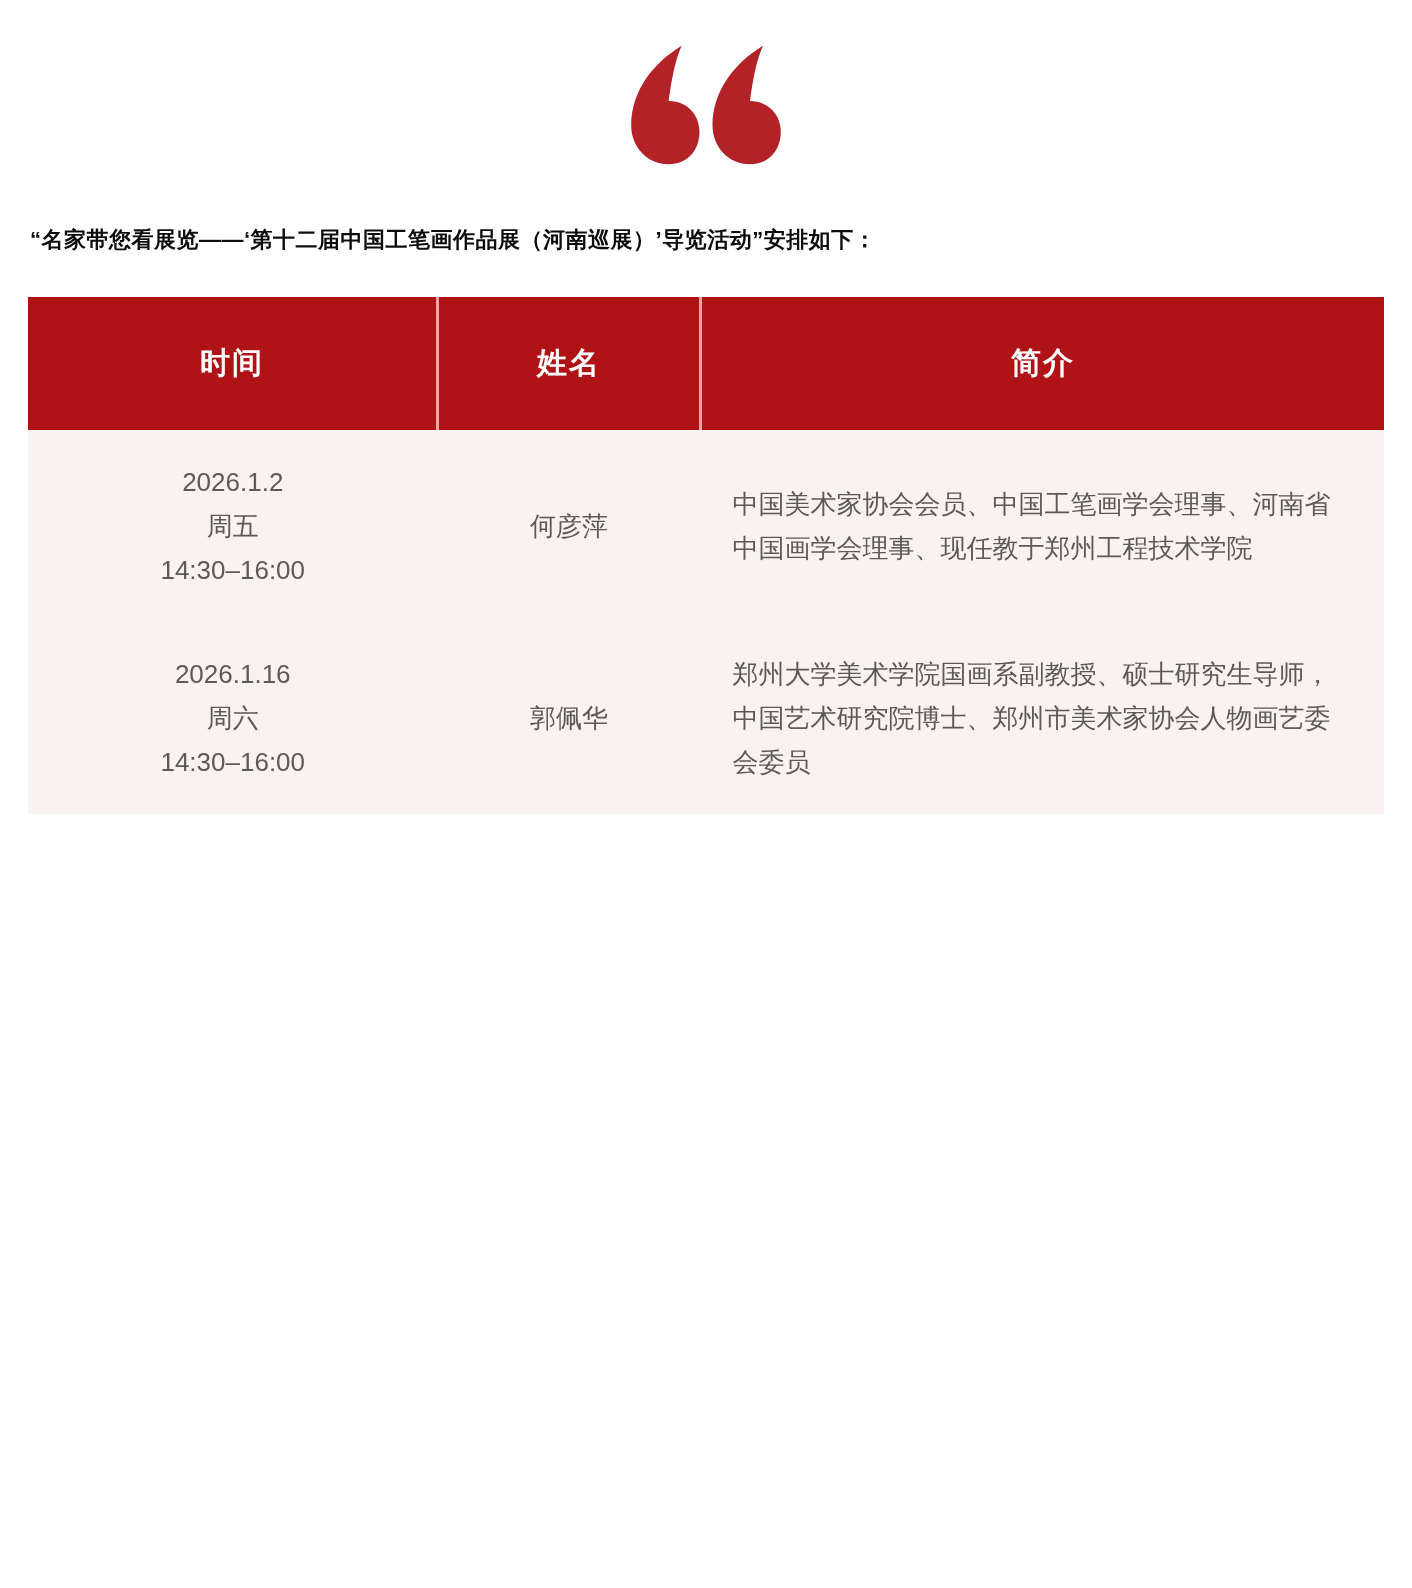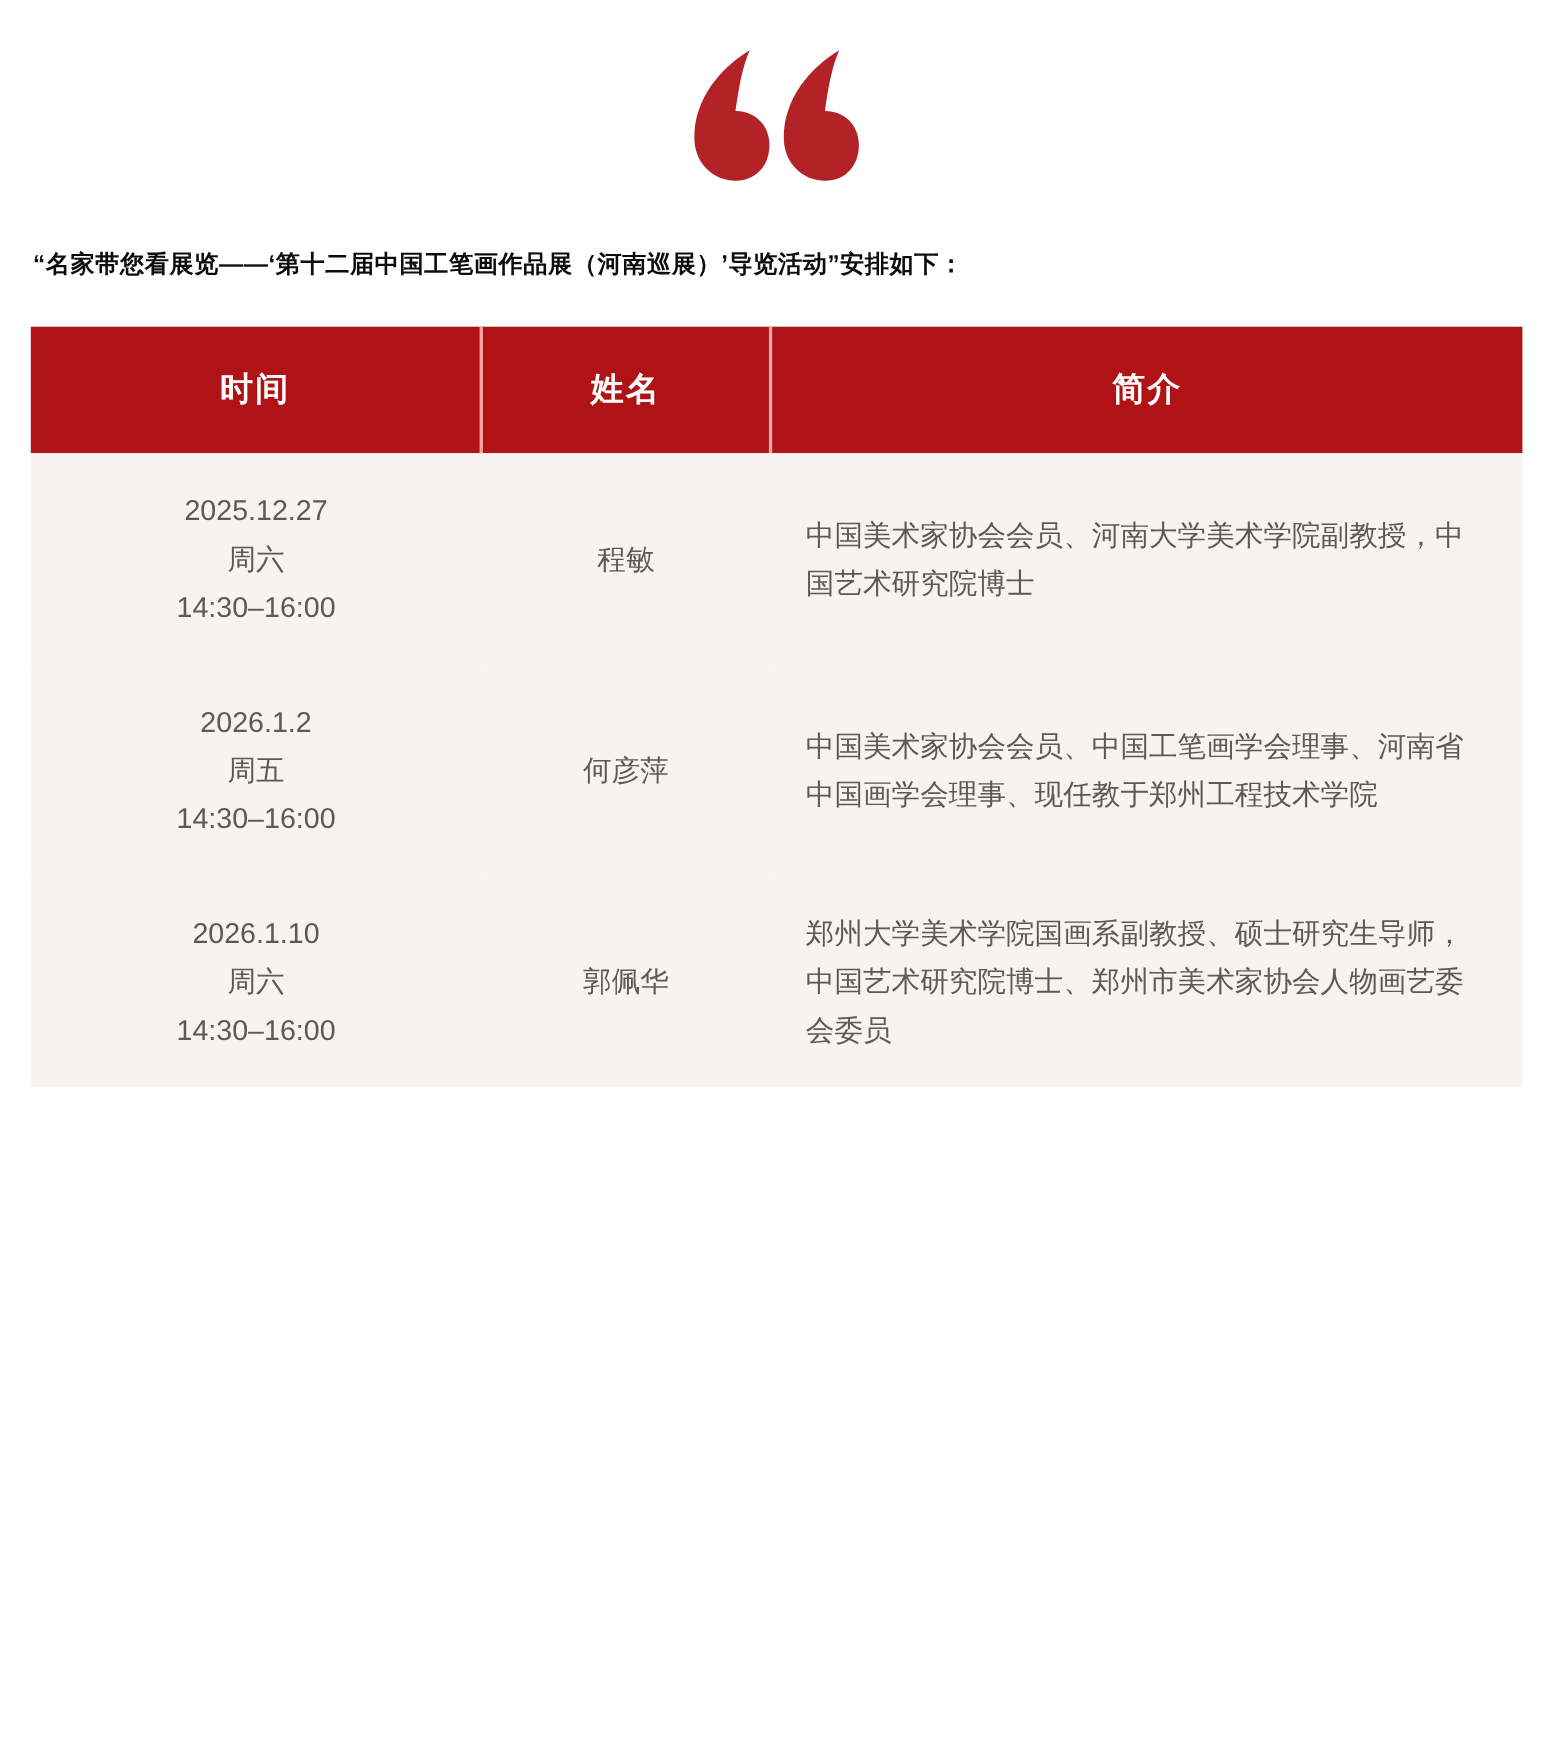--- a/index.html
+++ b/index.html
@@ -44,21 +44,21 @@
     table-layout:fixed;
   }
   table.schedule col.c-time{width:30.2%;}
   table.schedule col.c-name{width:19.4%;}
   table.schedule col.c-bio{width:50.4%;}
   table.schedule thead th{
     background:var(--accent-red,#af1316);
     color:#ffffff;
     font-size:30px;
     font-weight:700;
-    height:115px;
+    height:133px;
     text-align:center;
     vertical-align:middle;
     letter-spacing:2px;
   }
   table.schedule thead th + th{
     border-left:3px solid #fca5a5;
   }
   table.schedule tbody{
     background:var(--body-bg,#f9f2f1);
   }
@@ -102,39 +102,30 @@
     <thead>
       <tr>
         <th>时间</th>
         <th>姓名</th>
         <th>简介</th>
       </tr>
     </thead>
     <tbody>
       <tr>
         <td class="cell-time">
-          <span class="t-line">2025.12.27</span>
-          <span class="t-line">周六</span>
-          <span class="t-line">14:30–16:00</span>
-        </td>
-        <td class="cell-name">程敏</td>
-        <td class="cell-bio">中国美术家协会会员、河南大学美术学院副教授，中国艺术研究院博士</td>
-      </tr>
-      <tr>
-        <td class="cell-time">
           <span class="t-line">2026.1.2</span>
           <span class="t-line">周五</span>
           <span class="t-line">14:30–16:00</span>
         </td>
         <td class="cell-name">何彦萍</td>
         <td class="cell-bio">中国美术家协会会员、中国工笔画学会理事、河南省中国画学会理事、现任教于郑州工程技术学院</td>
       </tr>
       <tr>
         <td class="cell-time">
-          <span class="t-line">2026.1.10</span>
+          <span class="t-line">2026.1.16</span>
           <span class="t-line">周六</span>
           <span class="t-line">14:30–16:00</span>
         </td>
         <td class="cell-name">郭佩华</td>
         <td class="cell-bio">郑州大学美术学院国画系副教授、硕士研究生导师，中国艺术研究院博士、郑州市美术家协会人物画艺委会委员</td>
       </tr>
     </tbody>
   </table>
 </div>
 

